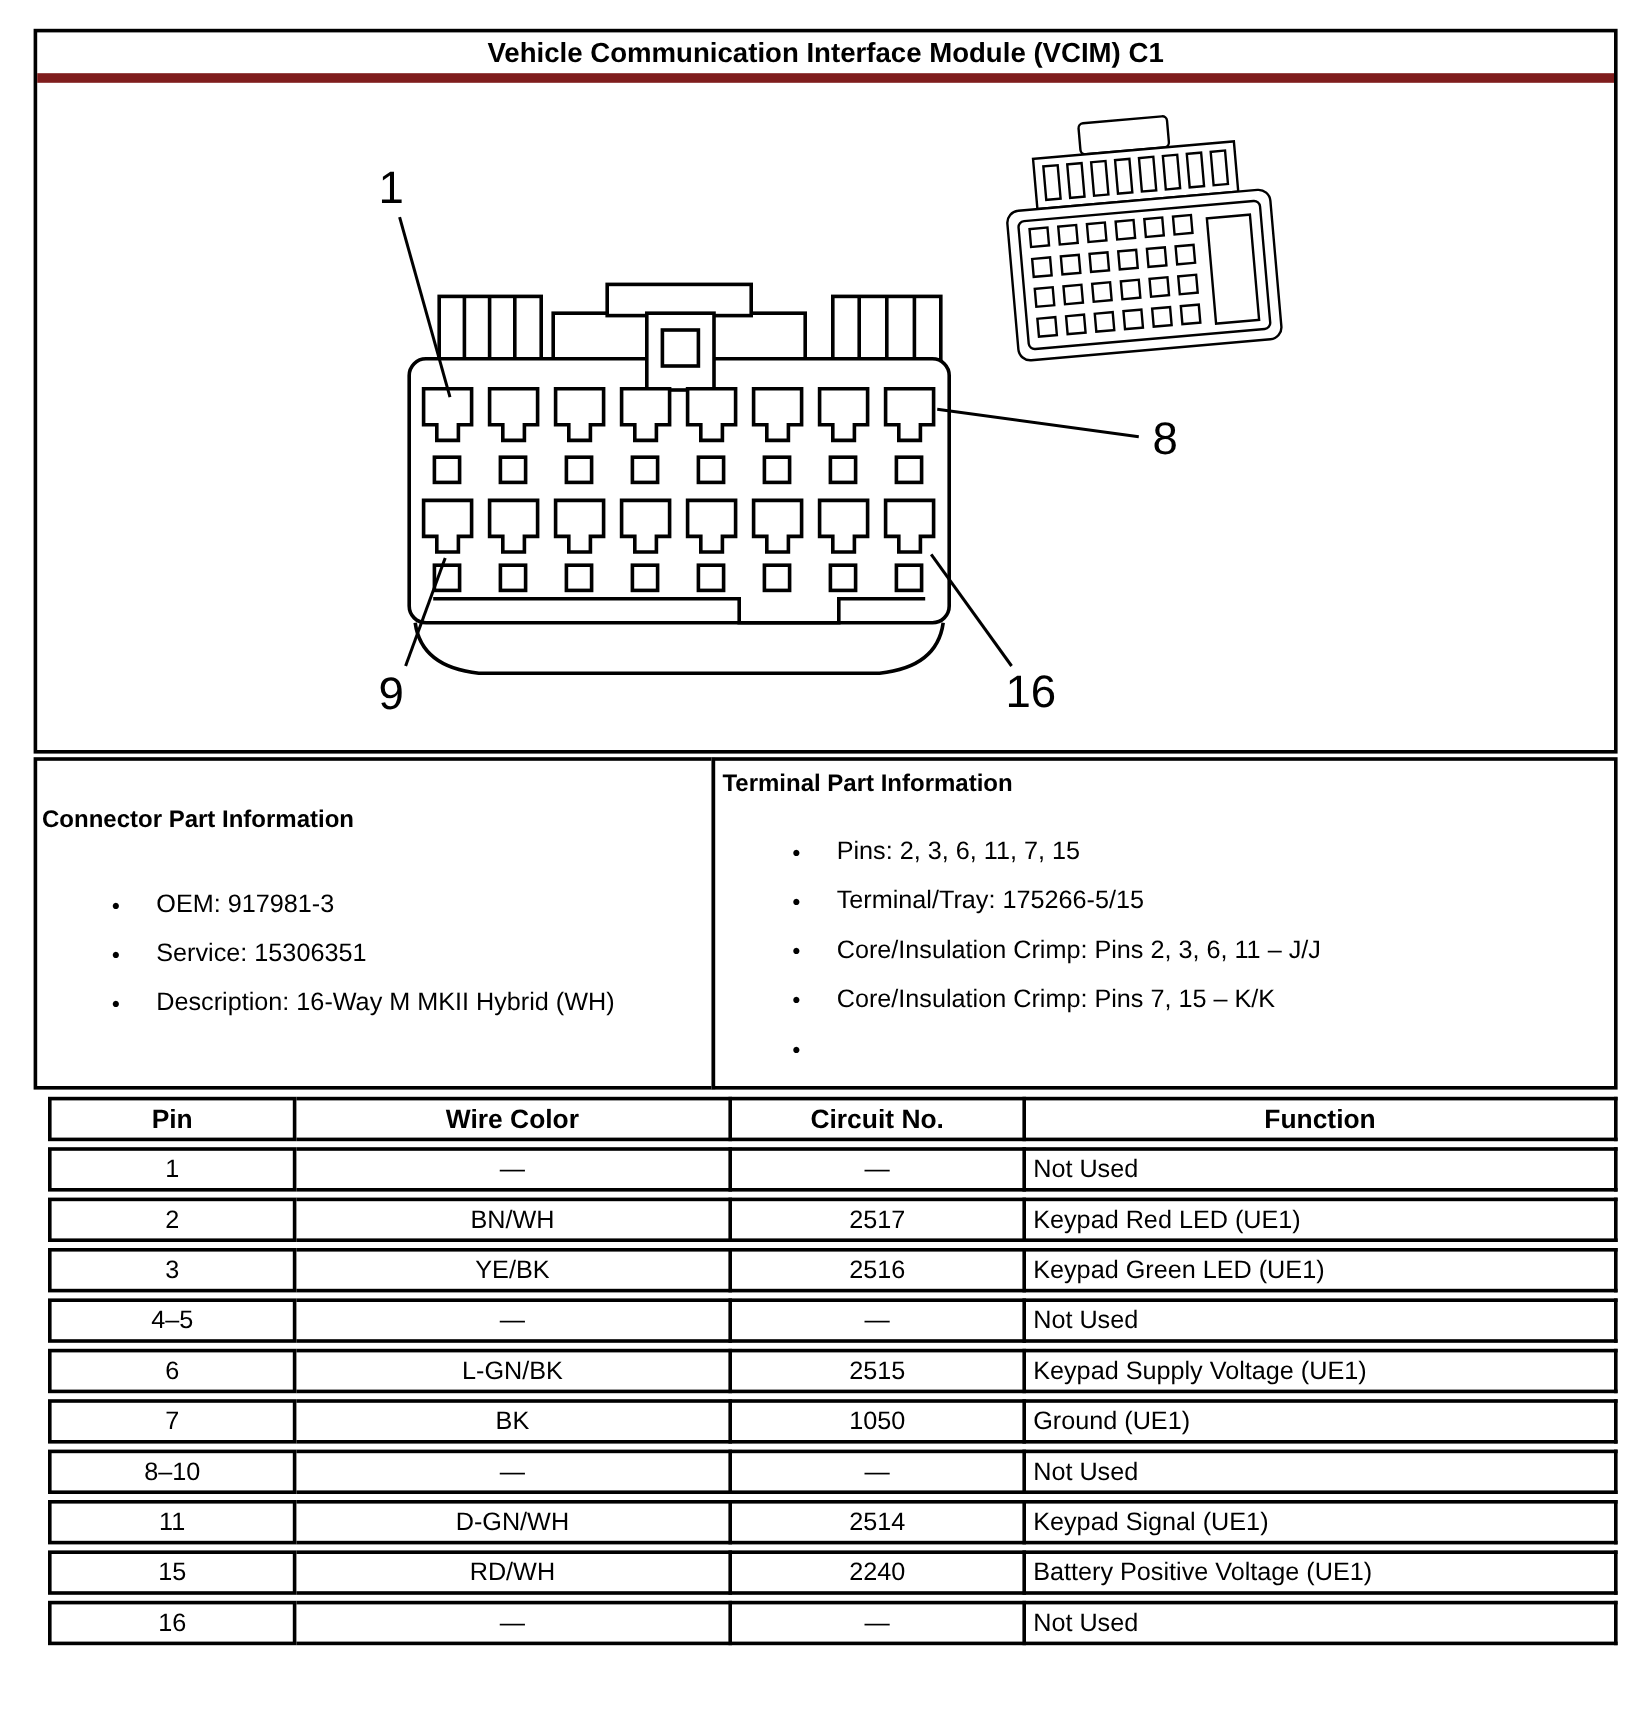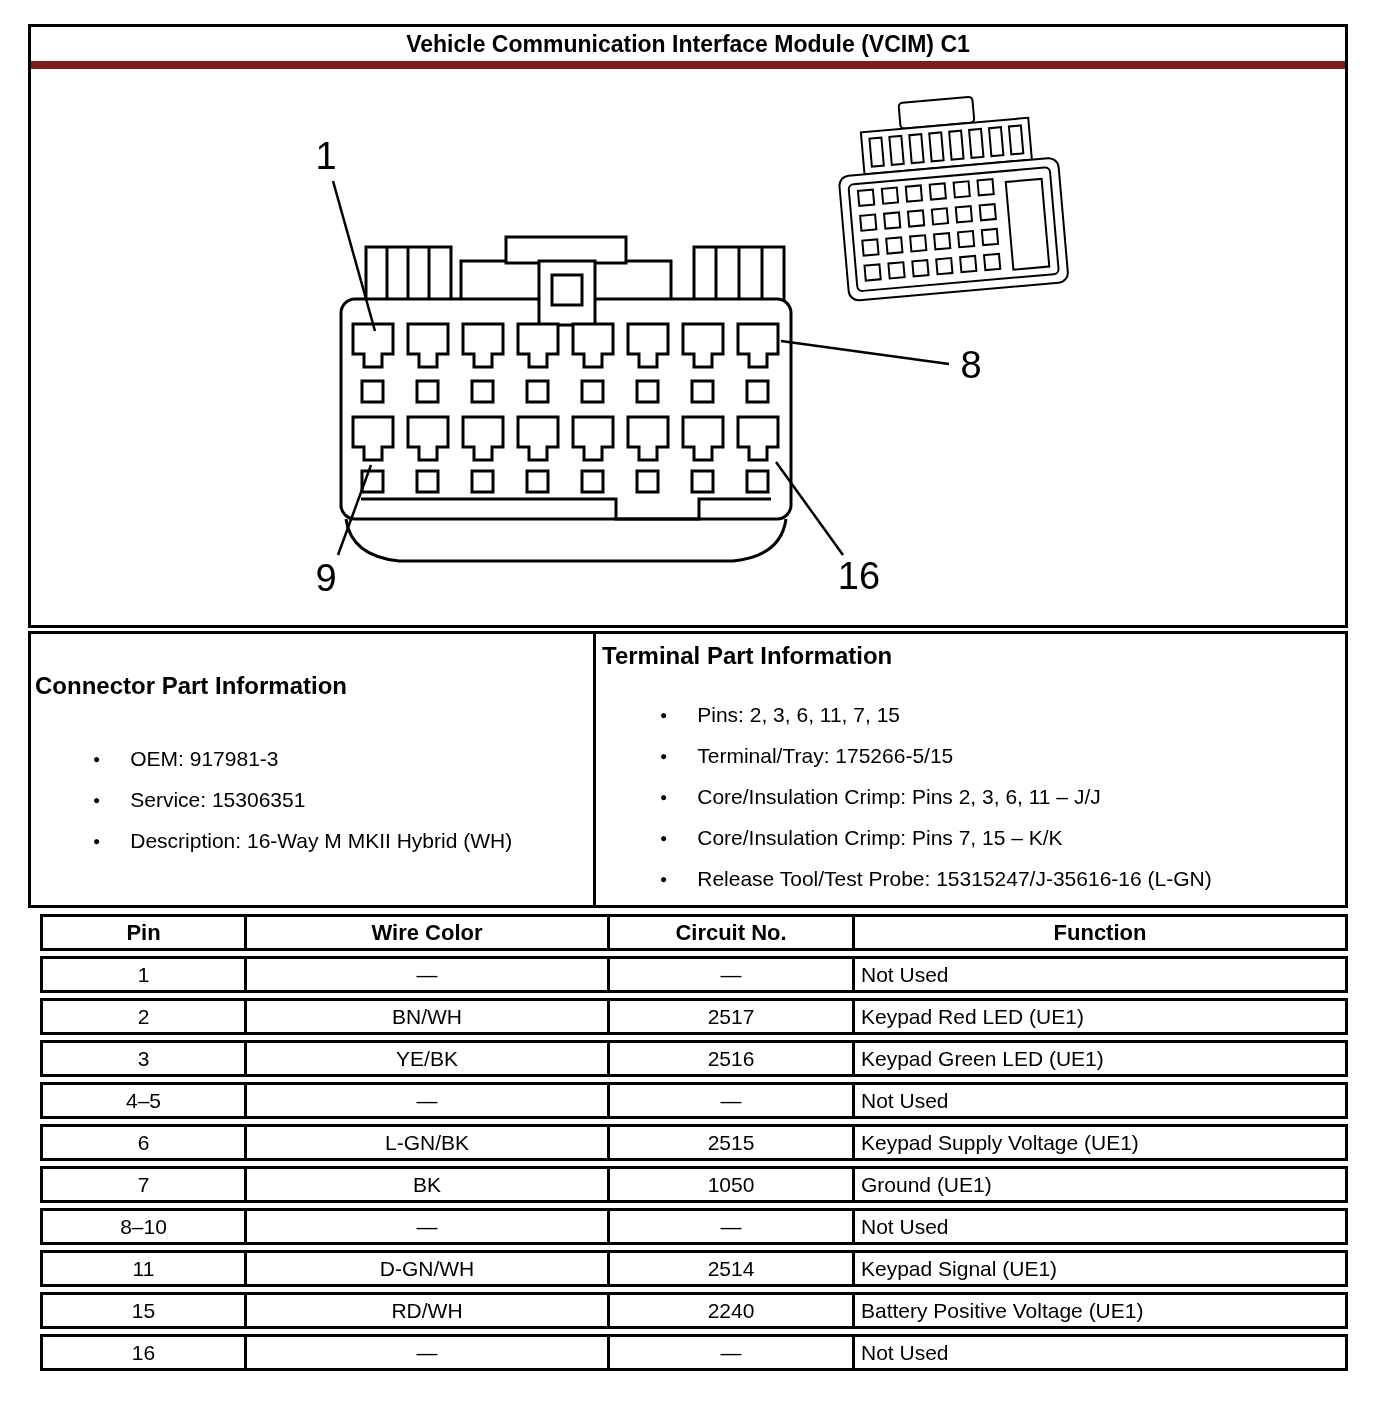--- a/index.html
+++ b/index.html
@@ -12,21 +12,21 @@
     display: flex; align-items: center; justify-content: center;
     font-weight: bold; font-size: 23px; }
   .diagram { height: 556px; overflow: hidden; }
   .diagram svg { display: block; }
 
   
   .info-row { display: flex; margin-top: 3px; height: 277px; }
   .info-box { border: 3px solid #000; box-sizing: border-box; background: #fff; }
   .info-left  { width: 568px; padding: 38px 2px 0 4px; }
   .info-right { flex: 1; margin-left: -3px; padding: 8px 2px 0 6px; }
-  .info-heading { font-weight: bold; font-size: 24px; }
+  .info-heading { font-weight: bold; font-size: 20px; }
   .info-left  .info-heading { margin-bottom: 46px; }
   .info-right .info-heading { margin-bottom: 32px; }
   .bullet { display: flex; align-items: center; margin-bottom: 15px;
     font-size: 21px; line-height: 26px; }
   .bullet .dot { font-size: 12px; margin: 0 30px 0 58px; flex: none; }
 
   
   .pin-table { width: 100%; border-collapse: separate; border-spacing: 0 5px;
     table-layout: fixed; margin-top: 1px; font-size: 21px; padding-left: 12px; }
   .pin-table th, .pin-table td { border: 3px solid #000; height: 31px;
@@ -193,21 +193,20 @@
       <div class="bullet">
           <span class="dot">●</span>
           <span>Core/Insulation Crimp: Pins 2, 3, 6, 11 – J/J</span>
         </div>
       <div class="bullet">
           <span class="dot">●</span>
           <span>Core/Insulation Crimp: Pins 7, 15 – K/K</span>
         </div>
       <div class="bullet">
           <span class="dot">●</span>
-          <span>Release Tool/Test Probe: 15315247/J-35616-16 (L-GN)</span>
         </div>
     </div>
   </div>
 
   <table class="pin-table">
     <colgroup>
       <col style="width:207px">
         <col style="width:363px">
         <col style="width:245px">
         <col>

